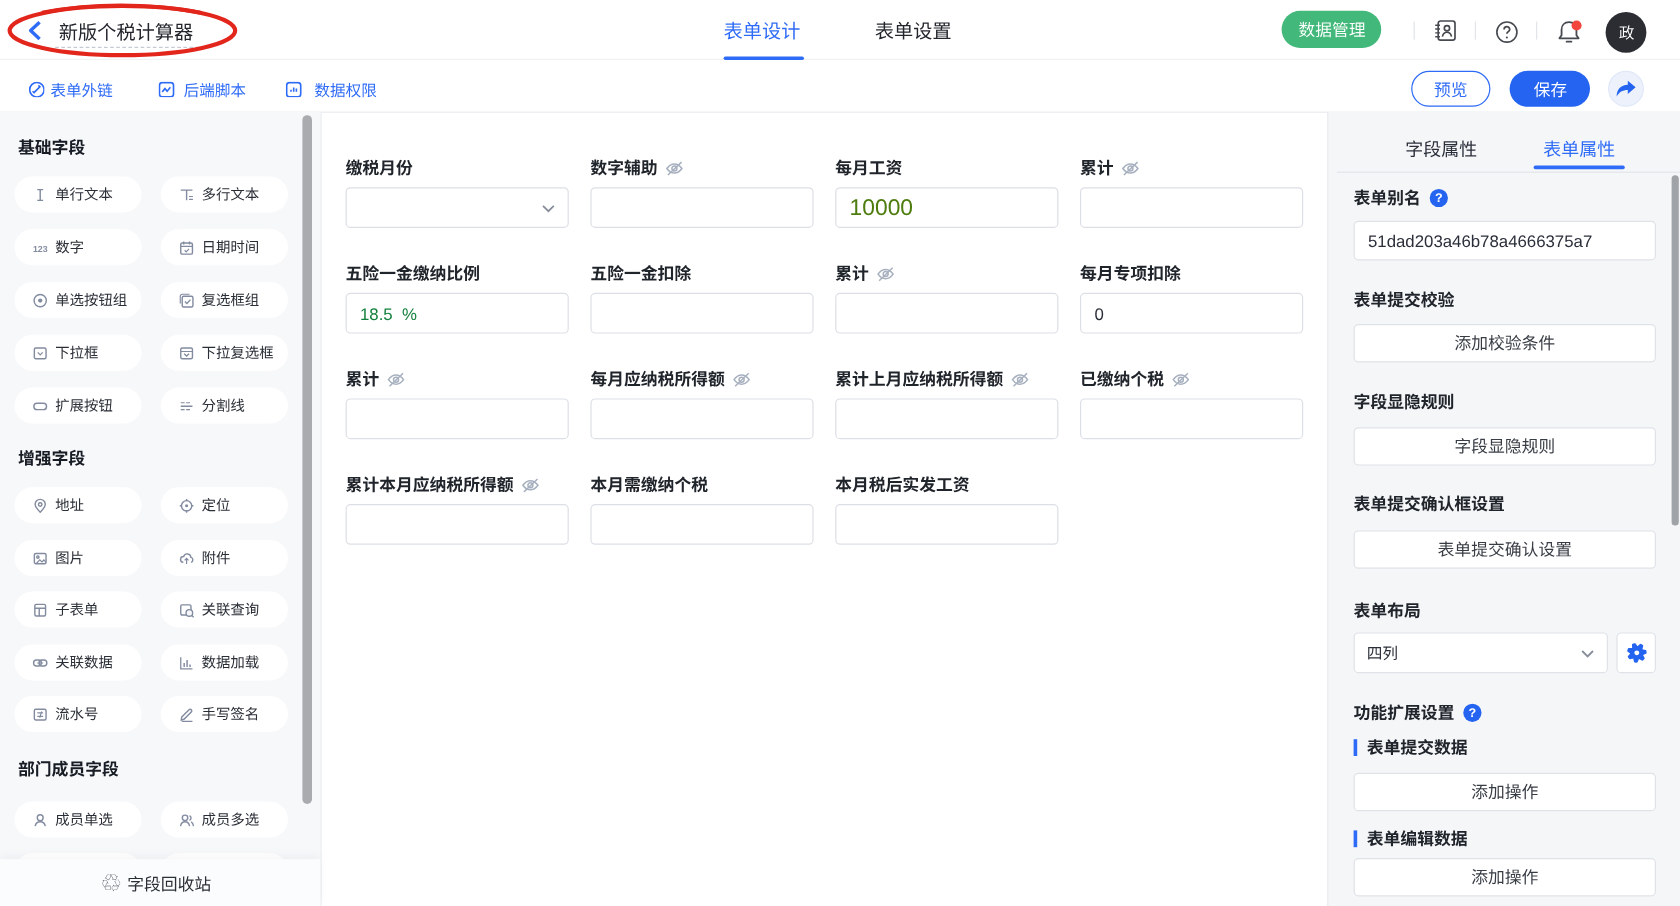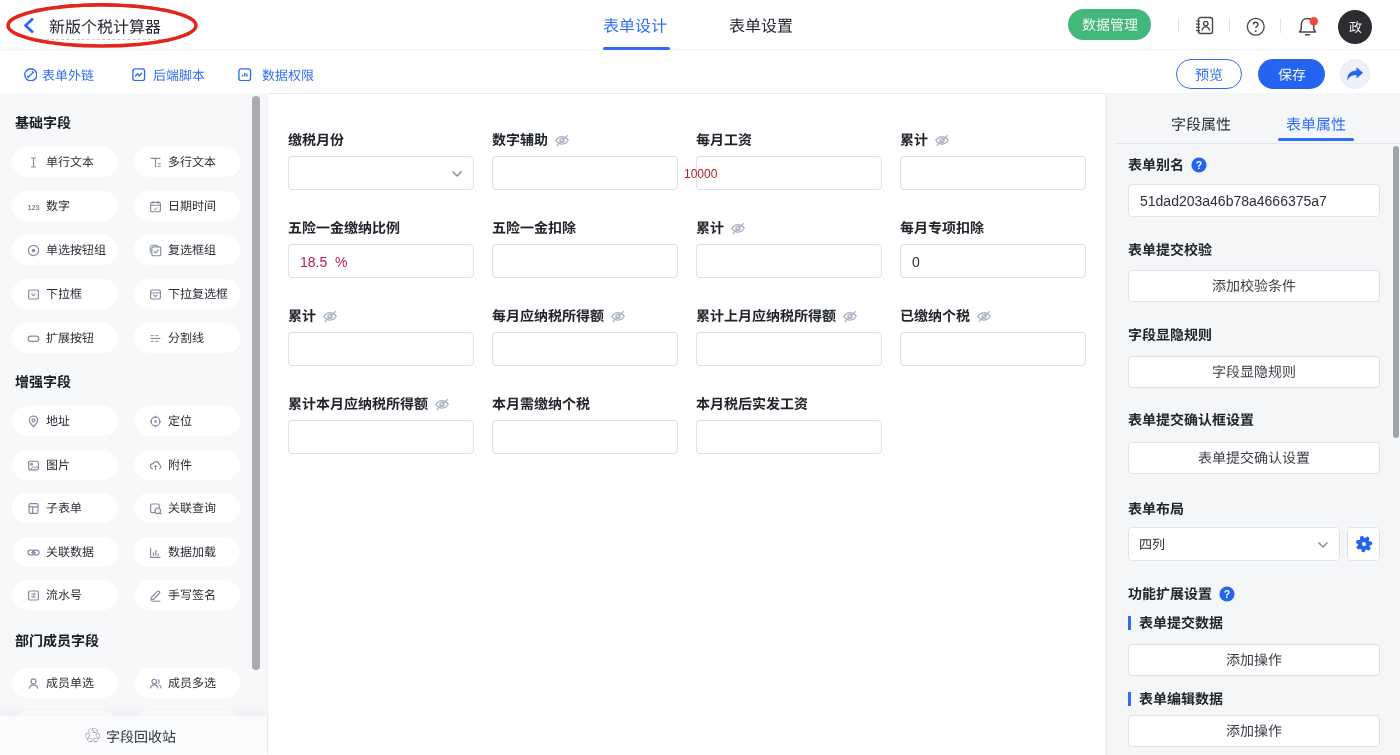--- a/index.html
+++ b/index.html
@@ -514,21 +514,21 @@
 <div class="inp" style="left:492px;top:156px;width:186px;height:34px"></div>
 <svg style="position:absolute;left:696px;top:133px;overflow:visible" width="56" height="15.4">
     <g fill="#20242b" transform="translate(0,11.9) scale(0.014,-0.014)">
       <use href="#g97" x="0"></use>
       <use href="#g92" x="1000"></use>
       <use href="#g98" x="2000"></use>
       <use href="#g99" x="3000"></use>
     </g>
   </svg>
 <div class="inp" style="left:696px;top:156px;width:186px;height:34px"></div>
-<div class="ab" style="left:684px;top:167px;font-size:12px;color:#b91c1c;line-height:14px">10000</div>
+<div class="ab" style="left:708px;top:167px;font-size:19px;color:#4d7c0f;line-height:14px">10000</div>
 <svg style="position:absolute;left:900px;top:133px;overflow:visible" width="28" height="15.4">
     <g fill="#20242b" transform="translate(0,11.9) scale(0.014,-0.014)">
       <use href="#g100" x="0"></use>
       <use href="#g101" x="1000"></use>
     </g>
   </svg>
 <svg class="ab" style="left:934px;top:134px" width="16" height="13" fill="none" stroke="#a7b0bf" stroke-width="1.25">
 <path d="M1.7 6.4 C3.6 3.8 5.7 2.6 8 2.6 s4.4 1.2 6.3 3.8 C12.4 9 10.3 10.2 8 10.2 S3.6 9 1.7 6.4 Z"></path>
 <circle cx="8" cy="6.4" r="2.1"></circle>
 <path d="M13.9 1.1 L2.6 11.9"></path>
@@ -540,21 +540,21 @@
       <use href="#g103" x="1000"></use>
       <use href="#g104" x="2000"></use>
       <use href="#g105" x="3000"></use>
       <use href="#g90" x="4000"></use>
       <use href="#g106" x="5000"></use>
       <use href="#g107" x="6000"></use>
       <use href="#g108" x="7000"></use>
     </g>
   </svg>
 <div class="inp" style="left:288px;top:244px;width:186px;height:34px"></div>
-<div class="ab" style="left:300px;top:255px;font-size:14px;color:#be185d;line-height:14px">18.5&nbsp;&nbsp;%</div>
+<div class="ab" style="left:300px;top:255px;font-size:14px;color:#15803d;line-height:14px">18.5&nbsp;&nbsp;%</div>
 <svg style="position:absolute;left:492px;top:221px;overflow:visible" width="84" height="15.4">
     <g fill="#20242b" transform="translate(0,11.9) scale(0.014,-0.014)">
       <use href="#g102" x="0"></use>
       <use href="#g103" x="1000"></use>
       <use href="#g104" x="2000"></use>
       <use href="#g105" x="3000"></use>
       <use href="#g109" x="4000"></use>
       <use href="#g110" x="5000"></use>
     </g>
   </svg>

